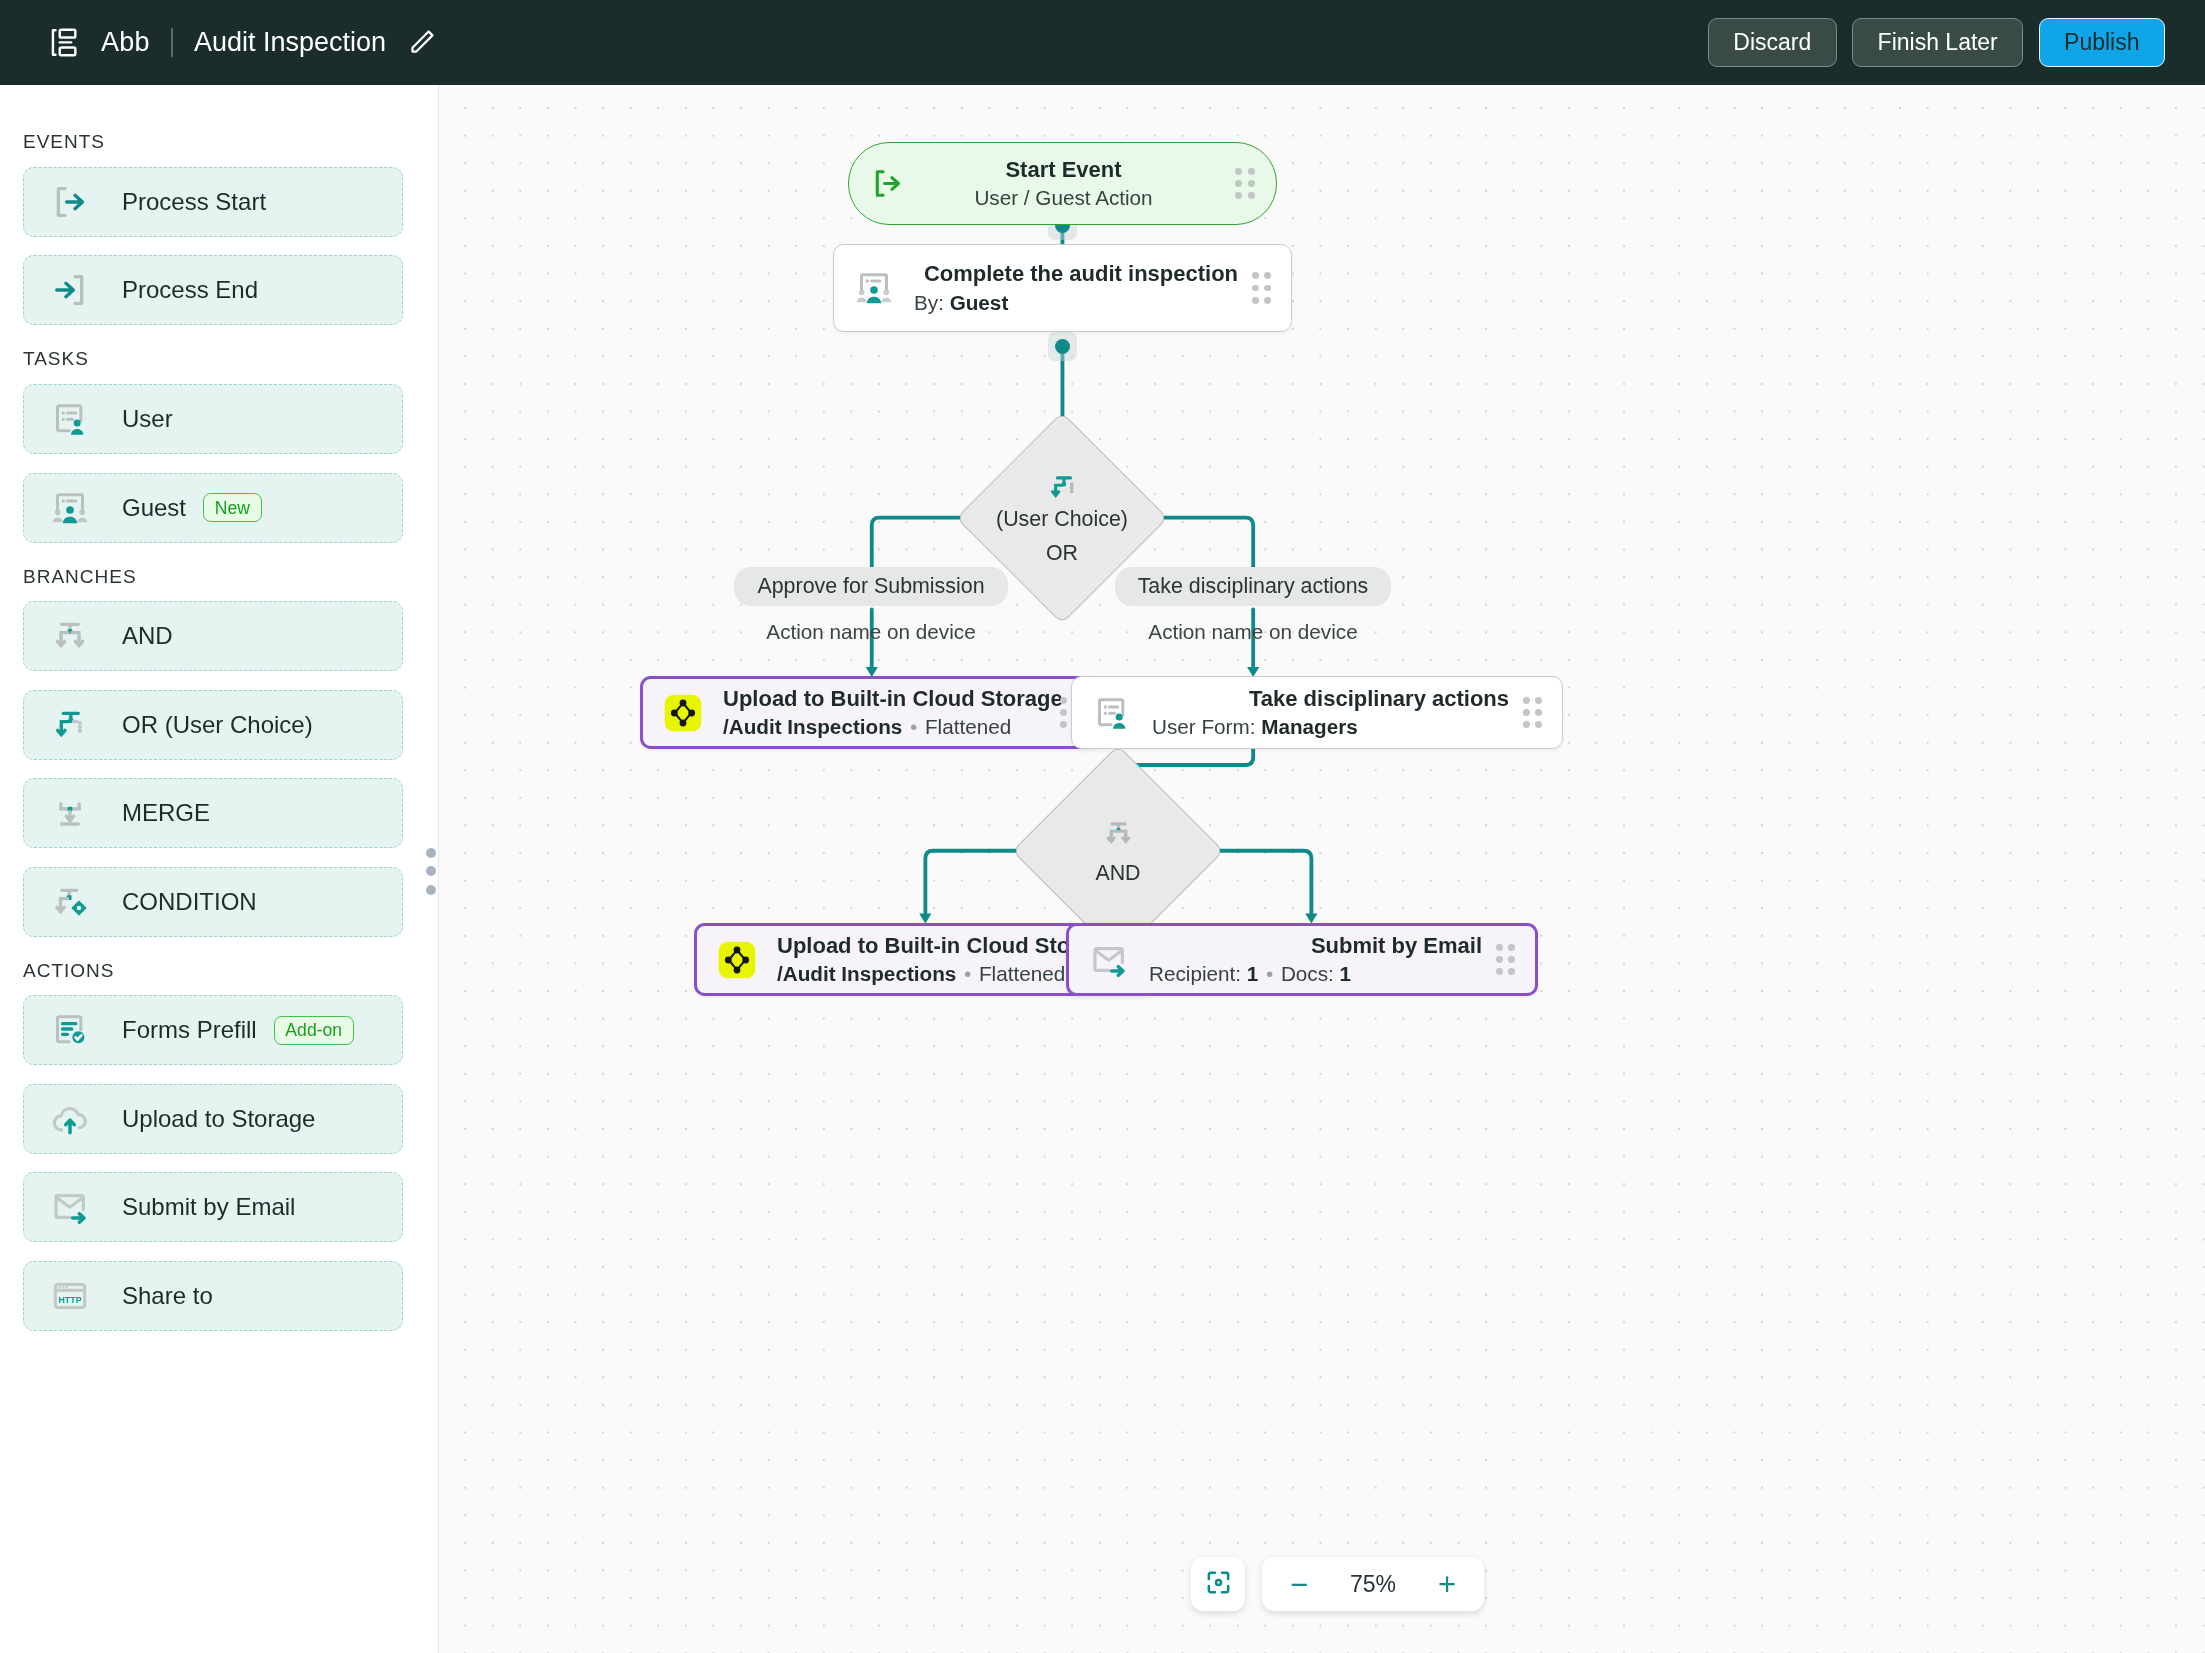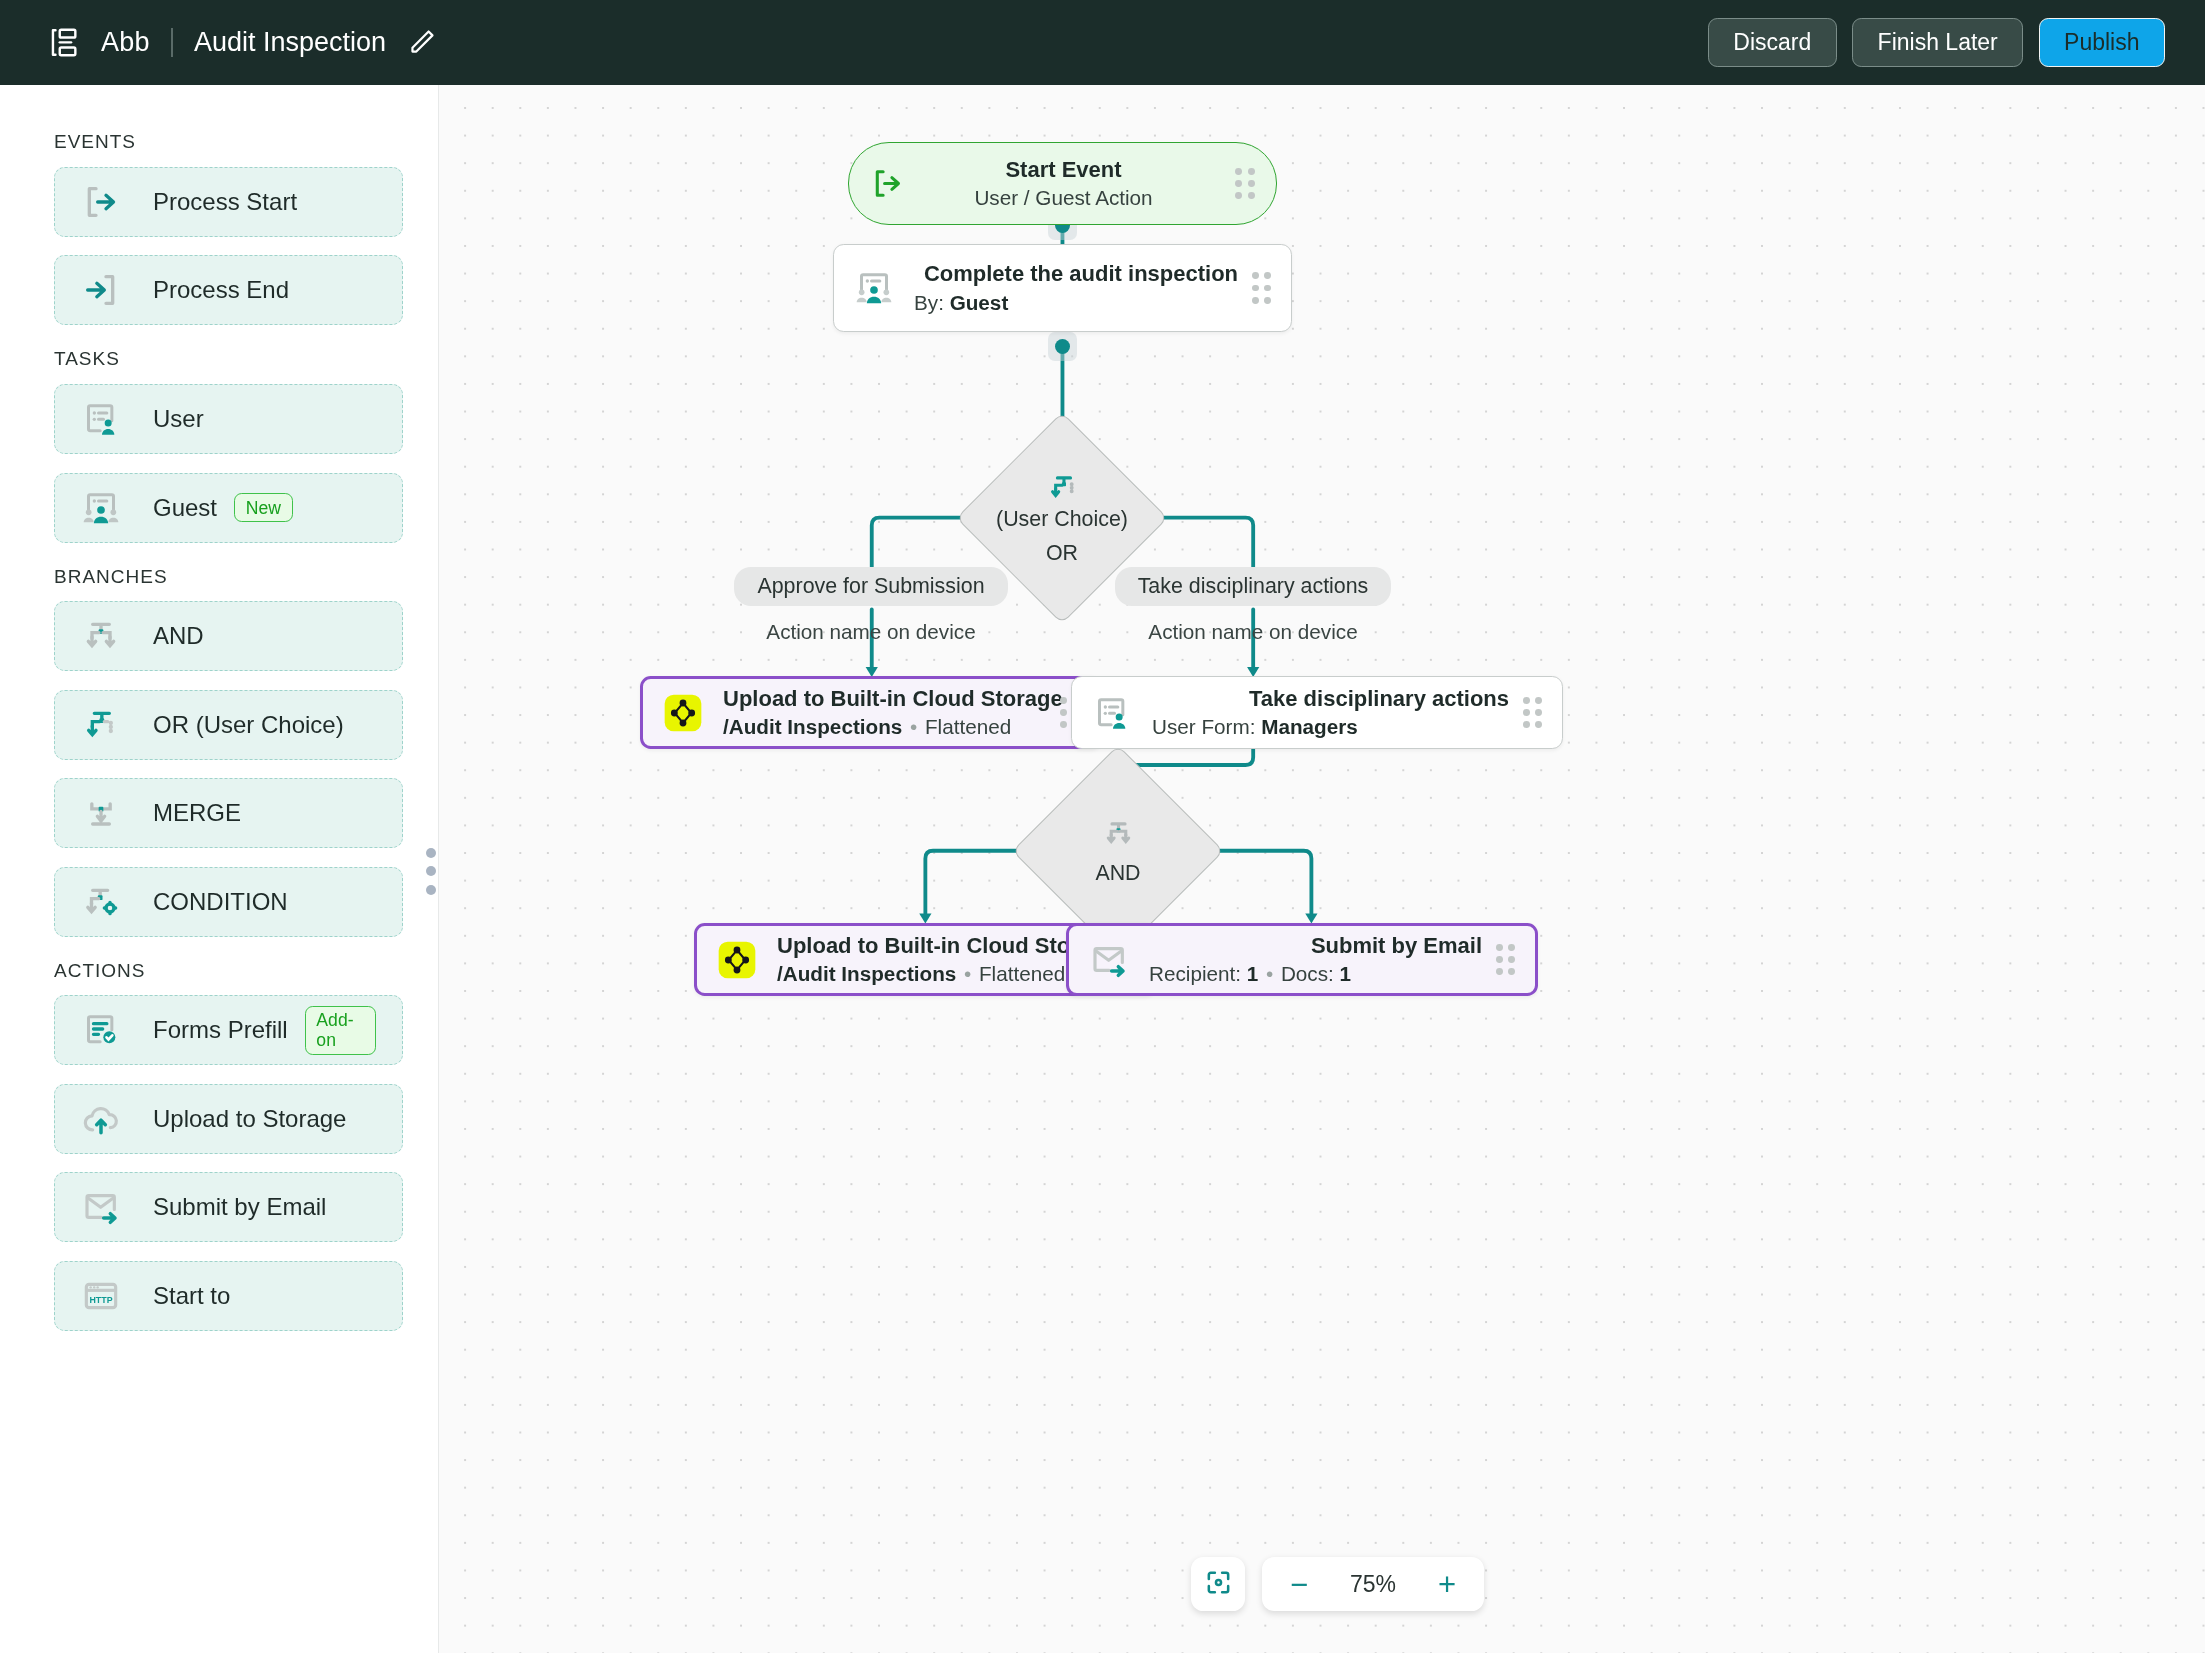--- a/index.html
+++ b/index.html
@@ -45,21 +45,21 @@
   .btn-primary {
     background: #0ea5e9; color: #1B2D2A; border: 1.5px solid #f4f4f2;
   }
 
   
   .sidebar {
     position: absolute; top: 85px; left: 0;
     width: 439px; height: 1569px;
     background: #ffffff;
     border-right: 1.5px solid #e7e9e9;
-    padding: 31px 35px 0 54px;
+    padding: 31px 35px 0 23px;
     overflow: hidden;
   }
   .sb-section-title {
     font-size: 19px; color: #2a3432; letter-spacing: 1px;
     margin: 23px 0 13.8px 0;
   }
   .sb-section-title.first { margin-top: 15.3px; }
   .sb-item {
     height: 70px;
     background: #e6f4f1;
@@ -357,21 +357,21 @@
     <span class="ic">
       <svg viewBox="0 0 24 24" width="40" height="40" fill="none" stroke-width="1.9" stroke-linejoin="round">
         <rect x="3.2" y="5" width="17.6" height="14" rx="1.6" stroke="#c3c9c8"></rect>
         <path d="M3.2 8.6h17.6" stroke="#c3c9c8"></path>
         <circle cx="5.8" cy="6.8" r=".7" fill="#c3c9c8" stroke="none"></circle>
         <circle cx="7.9" cy="6.8" r=".7" fill="#c3c9c8" stroke="none"></circle>
         <circle cx="10" cy="6.8" r=".7" fill="#c3c9c8" stroke="none"></circle>
         <text x="12" y="16.4" font-size="5.3" font-family="Liberation Sans, sans-serif" font-weight="bold" fill="#0f9a94" text-anchor="middle" stroke="none">HTTP</text>
       </svg>
     </span>
-    <span class="lbl">Start to</span>
+    <span class="lbl">Share to</span>
   </div>
 </div>
 
 <div class="sb-handle">
     <i></i>
     <i></i>
     <i></i>
   </div>
 
 <div class="canvas">

